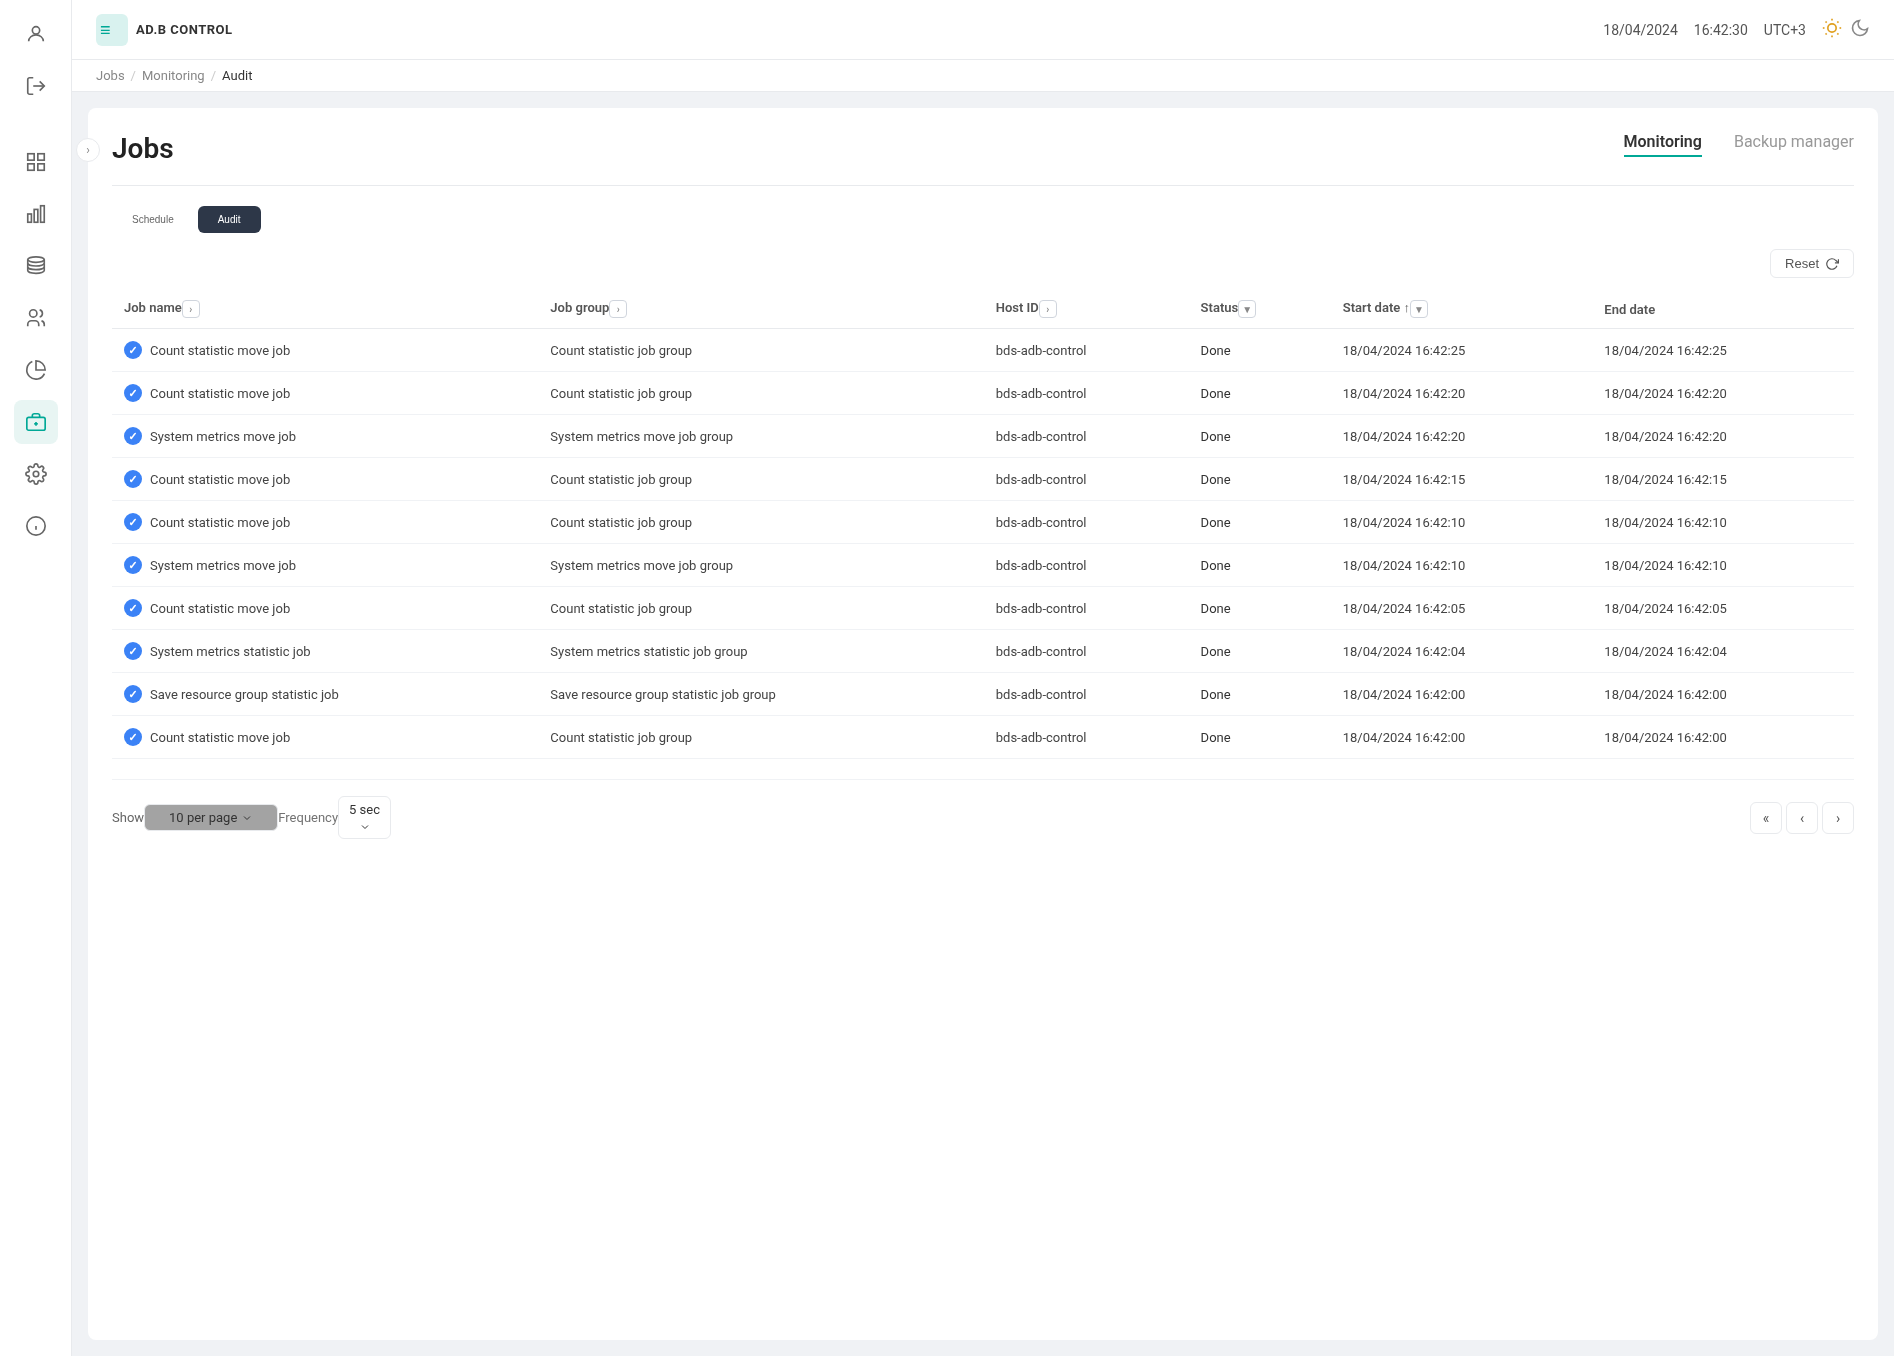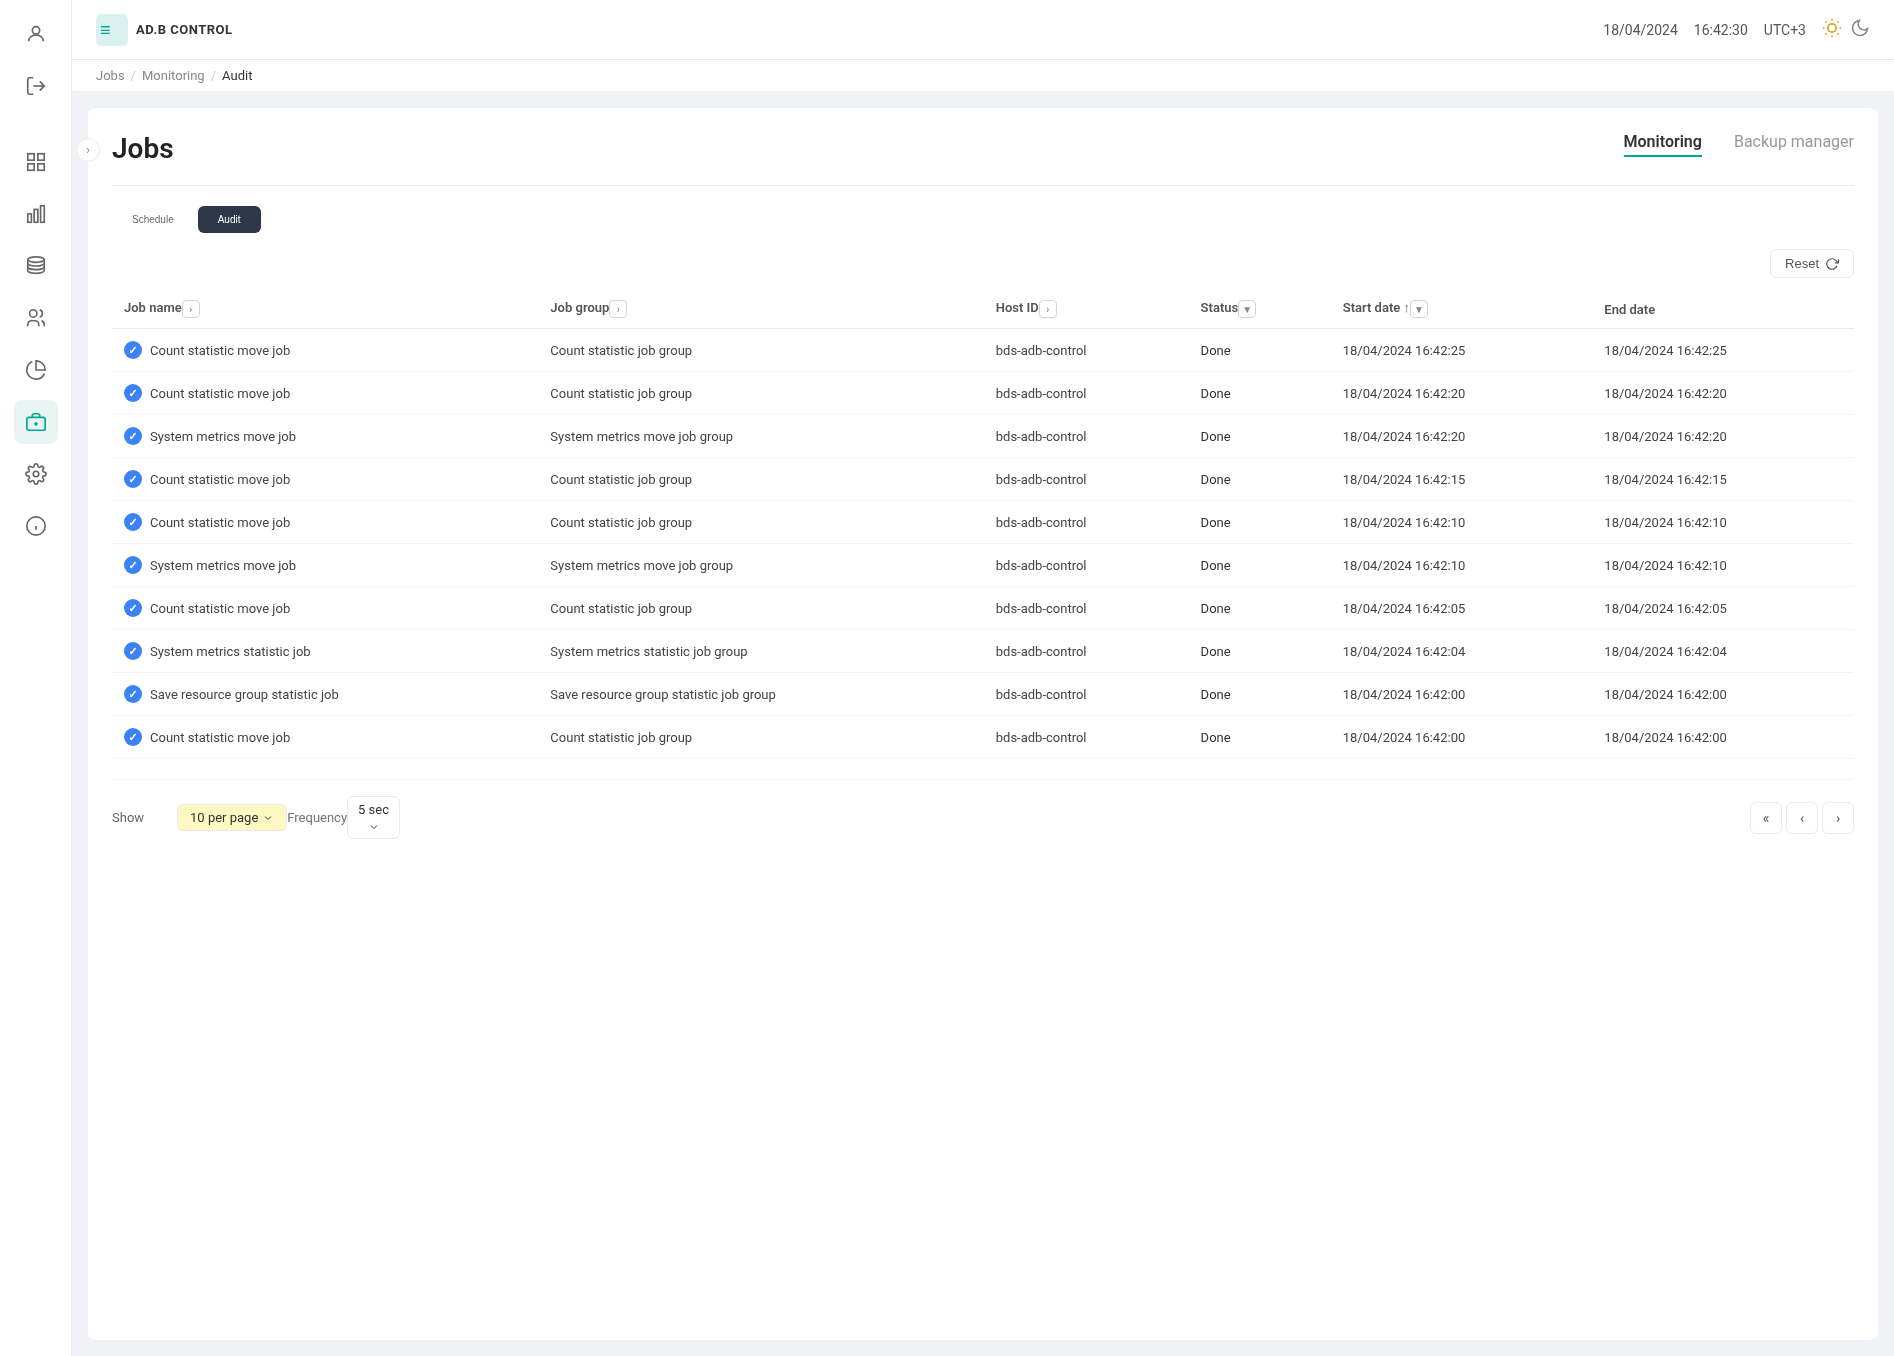--- a/index.html
+++ b/index.html
@@ -69,21 +69,21 @@
     td { padding: 12px 12px; font-size: 13px; color: #444; white-space: nowrap; }
     .job-name-cell { display: flex; align-items: center; gap: 8px; }
     .status-done { color: #333; }
     .check-icon { width: 18px; height: 18px; background: #3b82f6; border-radius: 50%; display: flex; align-items: center; justify-content: center; flex-shrink: 0; }
     .check-icon::after { content: '✓'; color: #fff; font-size: 11px; font-weight: 700; }
 
     
     .pagination { display: flex; align-items: center; justify-content: space-between; margin-top: 20px; padding-top: 16px; border-top: 1px solid #f0f2f5; }
     .pagination-left { display: flex; align-items: center; }
     .show-label { color: #666; font-size: 13px; }
-    .per-page-select { display: flex; align-items: center; gap: 4px; padding: 5px 12px; border: 1px solid #e8eaed; border-radius: 6px; cursor: pointer; font-size: 13px; background: #fef9c3; margin-left: 33px; }
+    .per-page-select { display: flex; align-items: center; gap: 4px; padding: 5px 24px; border: 1px solid #e8eaed; border-radius: 6px; cursor: pointer; font-size: 13px; background: #a3a3a3; }
     .freq-select { display: flex; align-items: center; gap: 4px; padding: 5px 10px; border: 1px solid #e8eaed; border-radius: 6px; cursor: pointer; font-size: 13px; background: #fff; flex-direction: column; }
     .freq-label { color: #737373; font-size: 13px; }
     .pagination-right { display: flex; gap: 4px; }
     .page-btn { width: 32px; height: 32px; border: 1px solid #e8eaed; border-radius: 6px; display: flex; align-items: center; justify-content: center; cursor: pointer; background: #fff; color: #555; font-size: 14px; }
   </style>
 </head>
 <body>
 
 <div class="app-container">
 

